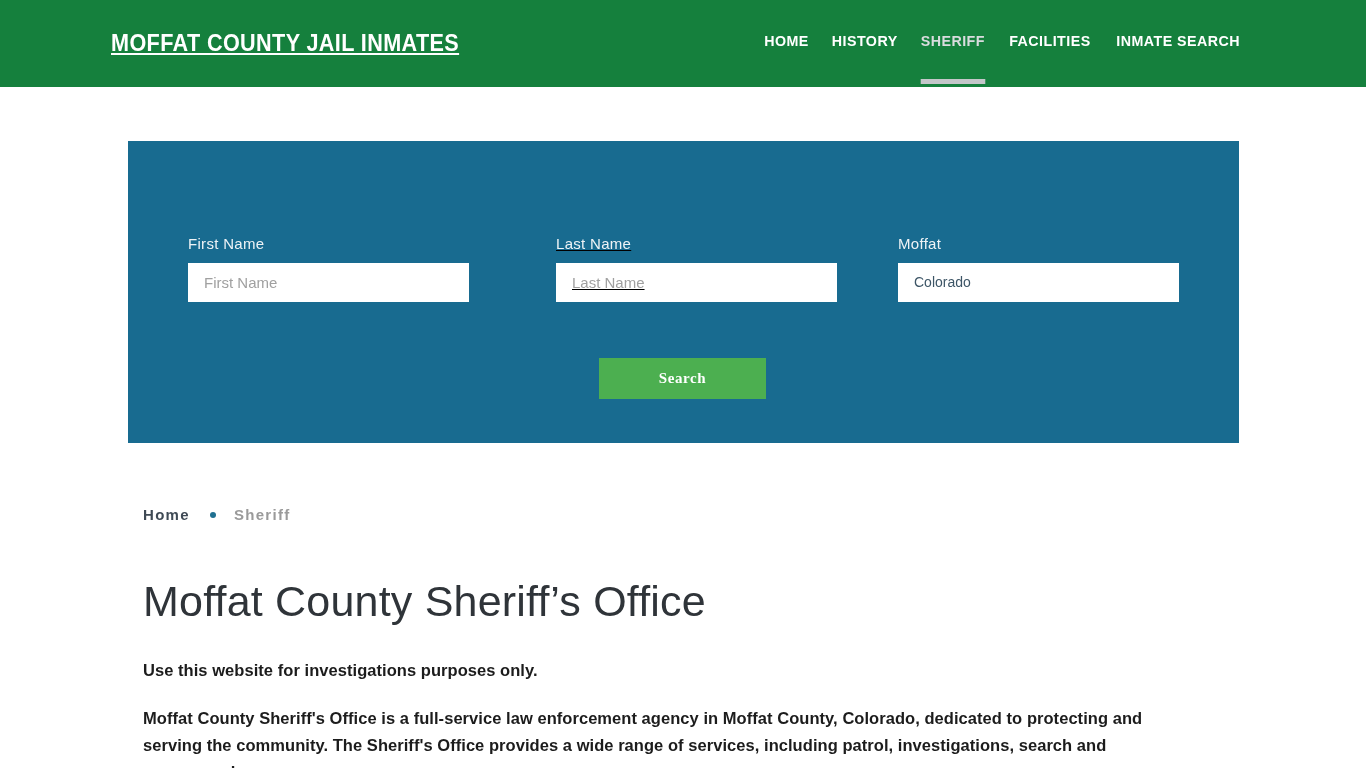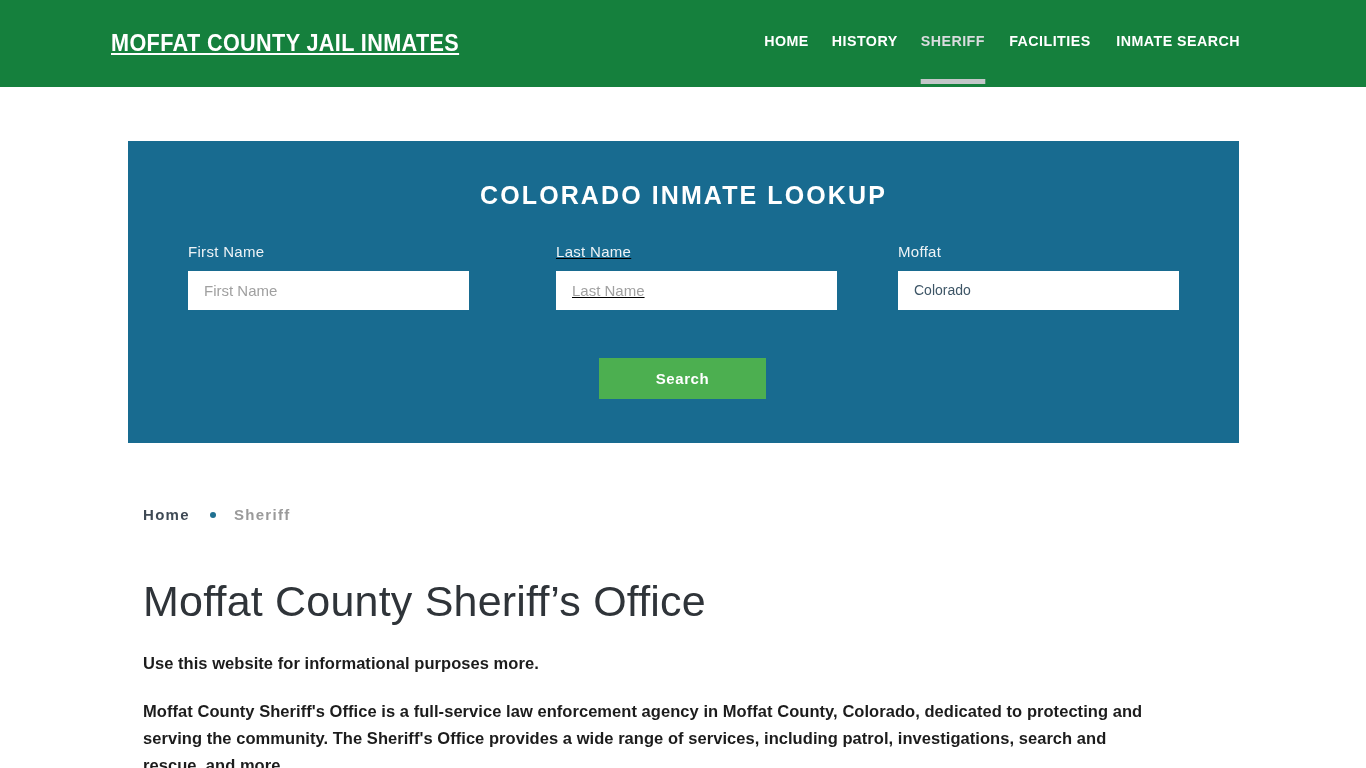--- a/index.html
+++ b/index.html
@@ -107,21 +107,20 @@
     position: absolute;
     left: 0;
     top: 94px;
     width: 1111px;
     height: 70px;
   }
 
   .field {
     position: absolute;
     top: 0;
-    margin-top: 8px;
   }
 
   .field-first  { left: 60px;  width: 281px; }
   .field-last   { left: 428px; width: 281px; text-decoration: underline; }
   .field-state  { left: 770px; width: 281px; }
 
   .field-label {
     display: block;
     color: #eef3f6;
     font-family: "Liberation Sans Narrow", "Liberation Sans", sans-serif;
@@ -169,21 +168,21 @@
     position: absolute;
     left: 471px;
     top: 217px;
     width: 167px;
     height: 41px;
     background: #4caf50;
     border: none;
     outline: none;
     cursor: pointer;
     color: #ffffff;
-    font-family: Liberation Sans, sans-serif;
+    font-family: Liberation Serif, serif;
     font-size: 15px;
     font-weight: bold;
     letter-spacing: 0.6px;
   }
 
   
   .breadcrumb {
     position: absolute;
     left: 143px;
     top: 506px;
@@ -221,21 +220,21 @@
     width: 1080px;
   }
 
   .page-title {
     font-family: "Liberation Sans Narrow", "Liberation Sans", sans-serif;
     font-size: 43px;
     font-weight: normal;
     color: #2f3439;
     letter-spacing: 0.2px;
     line-height: 1.25;
-    margin-bottom: 21px;
+    margin-bottom: 28px;
   }
 
   .body-text {
     font-family: "Liberation Sans Narrow", "Liberation Sans", sans-serif;
     font-size: 16.5px;
     font-weight: bold;
     color: #1c1c1c;
     line-height: 1.62;
     letter-spacing: 0.05px;
     margin-bottom: 22px;
@@ -252,21 +251,20 @@
     <a class="nav-item" href="#">HOME</a>
     <a class="nav-item" href="#">HISTORY</a>
     <a class="nav-item is-active" href="#">SHERIFF<span class="nav-underline"></span></a>
     <a class="nav-item" href="#">FACILITIES</a>
     <a class="nav-item" href="#">INMATE SEARCH</a>
   </nav>
 </header>
 
 <section class="lookup-panel">
 
-  <h2 class="lookup-title">COLORADO INMATE LOOKUP</h2>
 
   <div class="field-row">
 
     <div class="field field-first">
       <label class="field-label">First Name</label>
       <input class="field-input" type="text" placeholder="First Name" style="">
     </div>
 
     <div class="field field-last">
       <label class="field-label">Last Name</label>
@@ -284,16 +282,16 @@
 </section>
 
 <nav class="breadcrumb">
   <a class="crumb-home" href="#">Home</a>
   <span class="crumb-sep"></span>
   <span class="crumb-current">Sheriff</span>
 </nav>
 
 <main class="content">
   <h1 class="page-title">Moffat County Sheriff’s Office</h1>
-  <p class="body-text">Use this website for informational purposes more.</p>
+  <p class="body-text">Use this website for investigations purposes only.</p>
   <p class="body-text">Moffat County Sheriff's Office is a full-service law enforcement agency in Moffat County, Colorado, dedicated to protecting and serving the community. The Sheriff's Office provides a wide range of services, including patrol, investigations, search and rescue, and more.</p>
 
 </main>
 
 </body></html>

